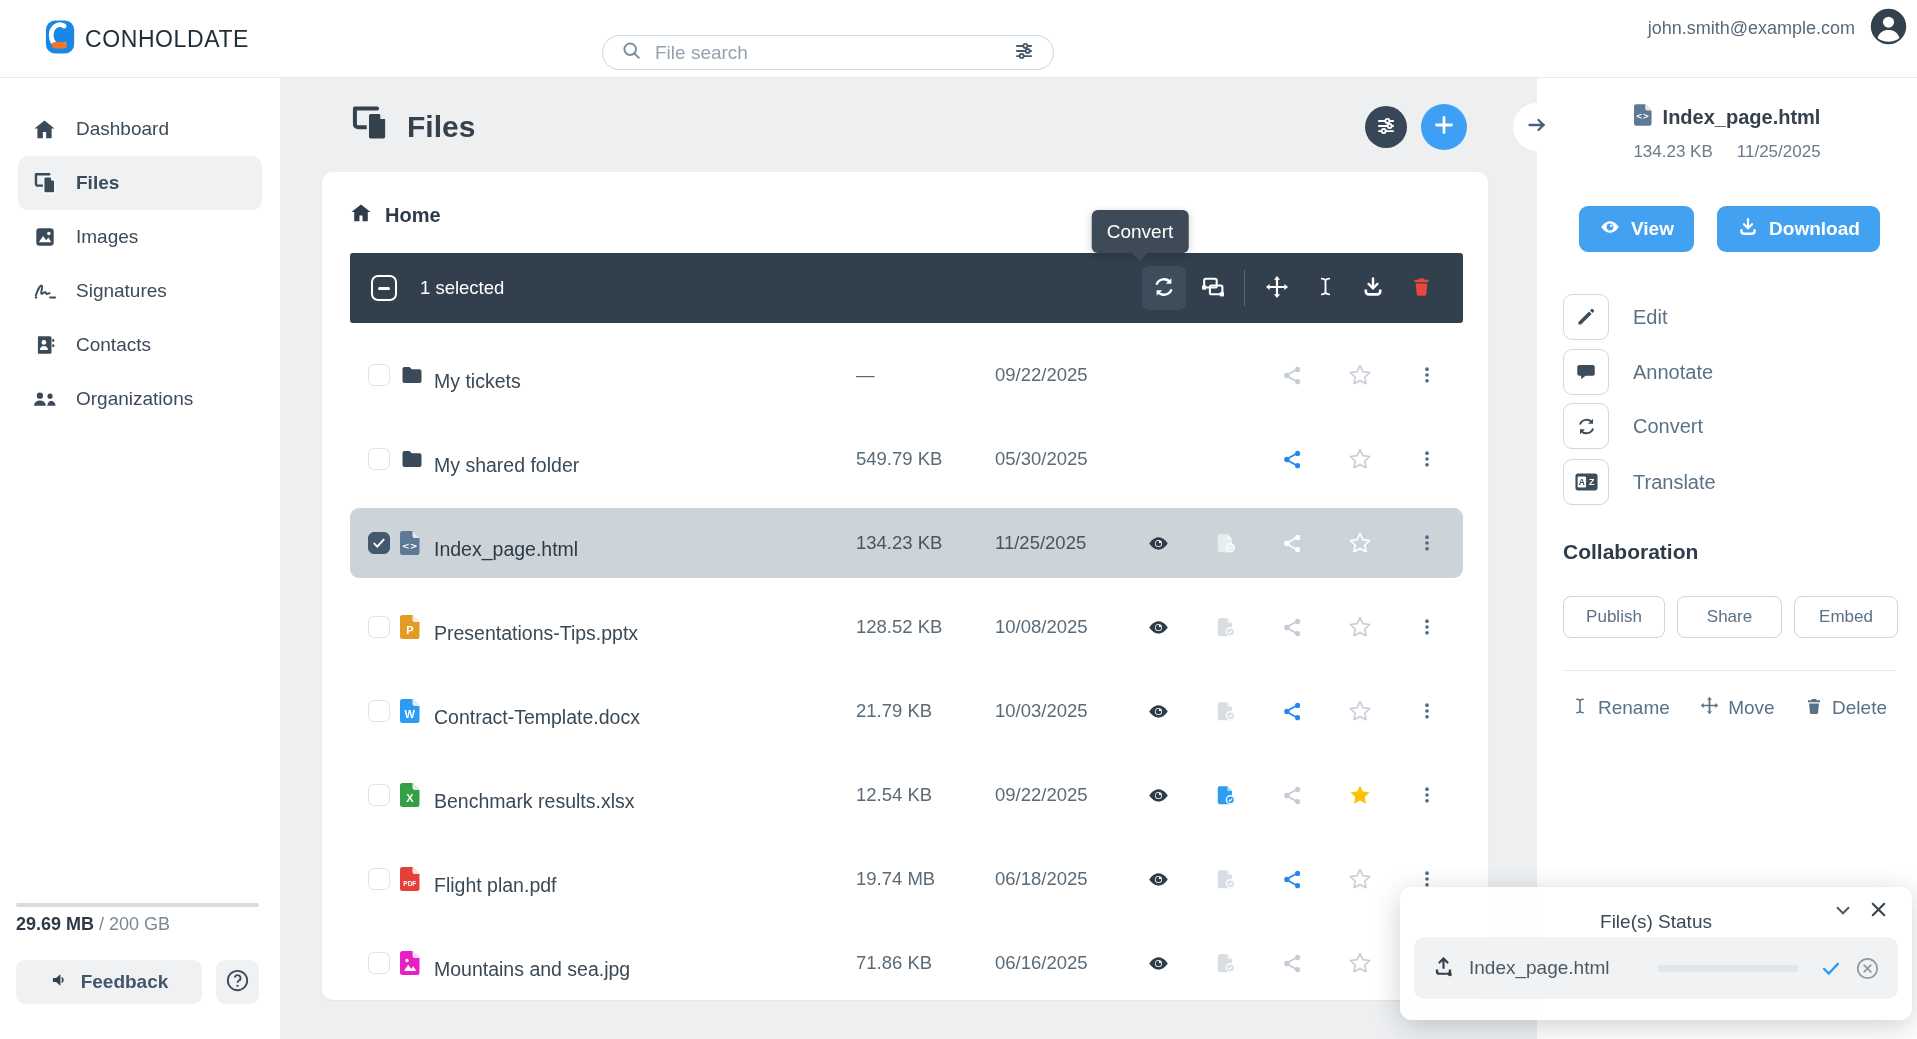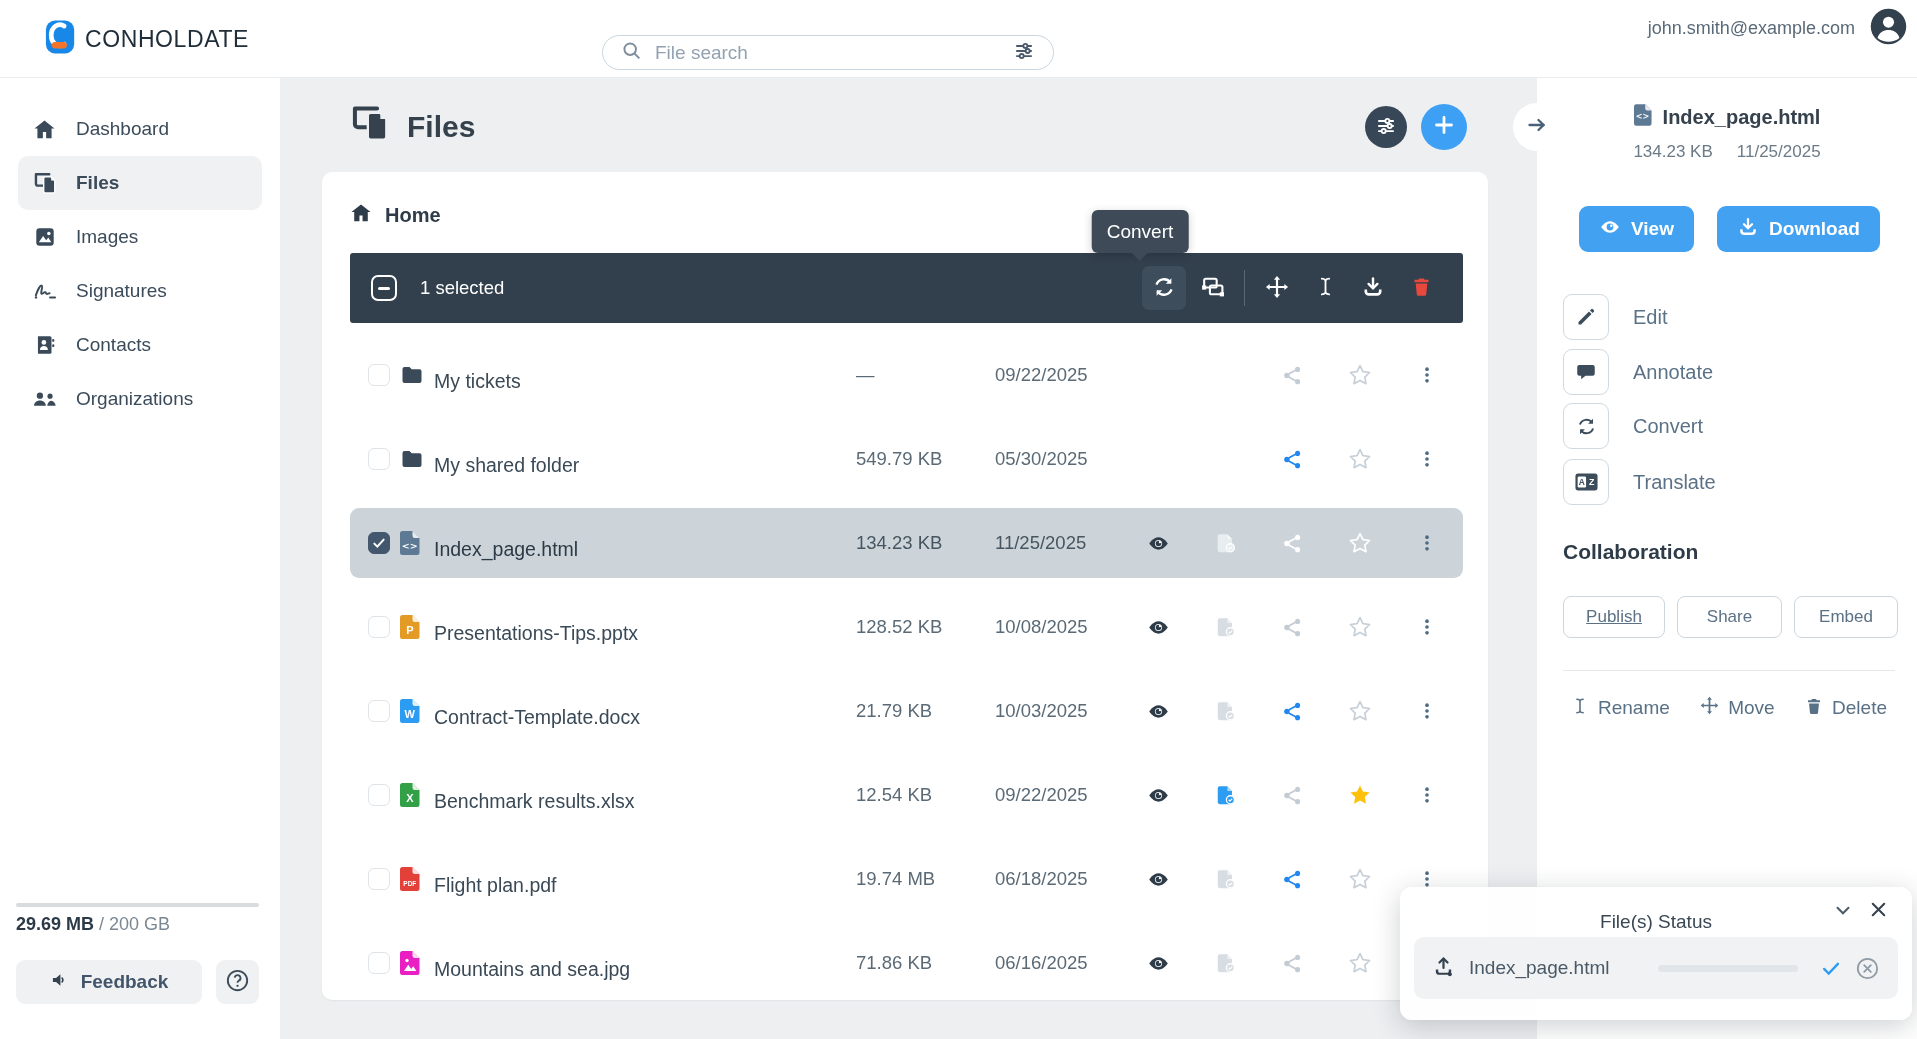--- a/index.html
+++ b/index.html
@@ -72,21 +72,21 @@
   .d-meta { position:absolute; top:64px; left:0; width:100%; display:flex; justify-content:center; gap:24px; font-size:17px; color:#6b7a87; }
   .d-btn { position:absolute; top:128px; height:46px; border:none; border-radius:9px; background:#42a1f1; color:#fff; font-size:19px; font-weight:600; display:flex; align-items:center; justify-content:center; gap:10px; font-family:inherit; }
   .d-view { left:42px; width:115px; }
   .d-download { left:180px; width:163px; }
   .d-action { position:absolute; left:26px; display:flex; align-items:center; }
   .d-action .icon-sq { width:46px; height:46px; border:1.5px solid #cfd9e0; border-radius:9px; background:#fff; display:flex; align-items:center; justify-content:center; }
   .d-action .lbl { margin-left:24px; font-size:20px; color:#5a7186; }
   .d-collab-h { position:absolute; left:26px; top:462px; font-size:21px; font-weight:700; color:#2e3c49; }
   .d-collab-btns { position:absolute; left:26px; top:518px; display:flex; gap:12px; }
   .d-collab-btns button { height:42px; border:1px solid #ccd6de; background:#fff; border-radius:8px; font-size:17px; color:#5b7185; font-family:inherit; padding:0 10px; }
-  .b-publish { width:102px;text-decoration:underline; } .b-share { width:105px; } .b-embed { width:104px; }
+  .b-publish { width:102px; } .b-share { width:105px; } .b-embed { width:104px; }
   .d-div { position:absolute; left:26px; right:22px; top:592px; height:1px; background:#e5e9ec; }
   .d-foot { position:absolute; left:34px; right:30px; top:608px; height:44px; display:flex; justify-content:space-between; align-items:center; }
   .d-foot .fitem { display:flex; align-items:center; gap:9px; font-size:19px; color:#587186;justify-content:flex-end; }
 
   
   .status { position:absolute; left:1400px; top:887px; width:512px; height:133px; background:rgba(255,255,255,.94); border-radius:12px; box-shadow:0 6px 28px rgba(30,40,50,.22); z-index:20; }
   .status-head { position:relative; height:46px; display:flex; align-items:flex-end; justify-content:center; font-size:19px; color:#3a4855; }
   .st-chev { position:absolute; right:58px; top:12px; border:none; background:none; }
   .st-close { position:absolute; right:22px; top:11px; border:none; background:none; }
   .status-row { position:absolute; left:14px; right:14px; top:50px; height:62px; background:#f0f2f4; border-radius:10px; display:flex; align-items:center; padding:0 18px; }

